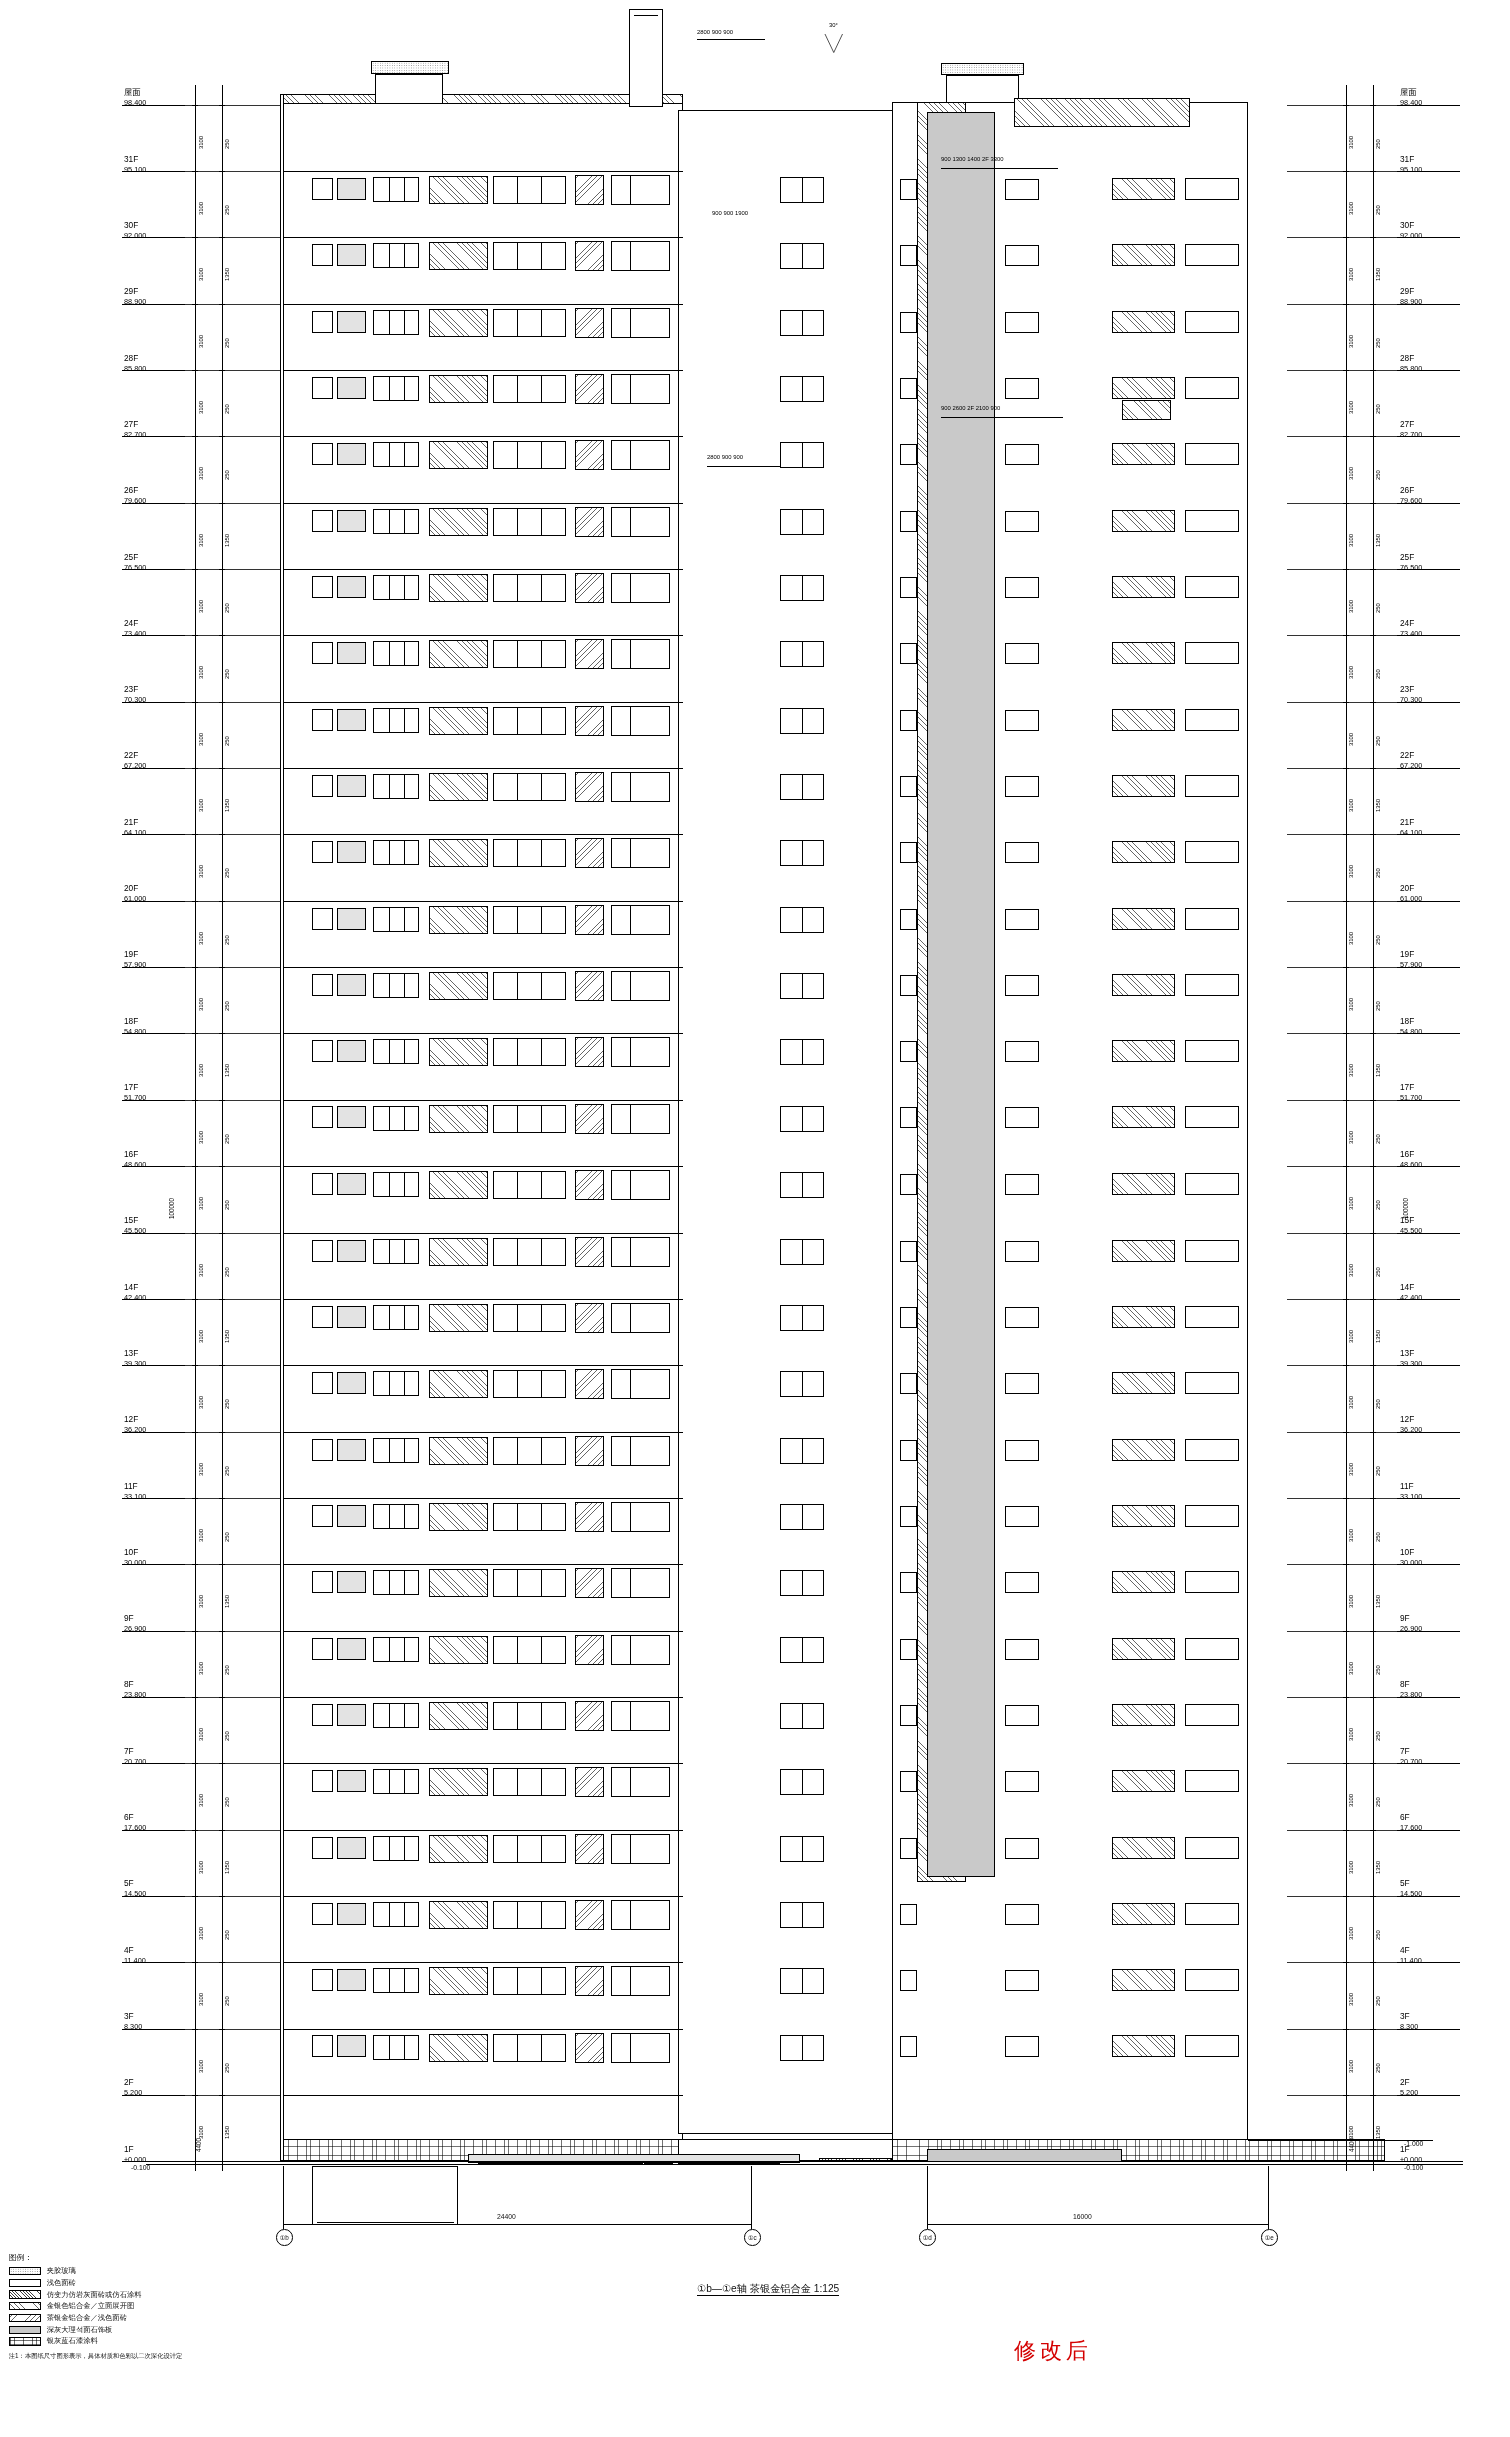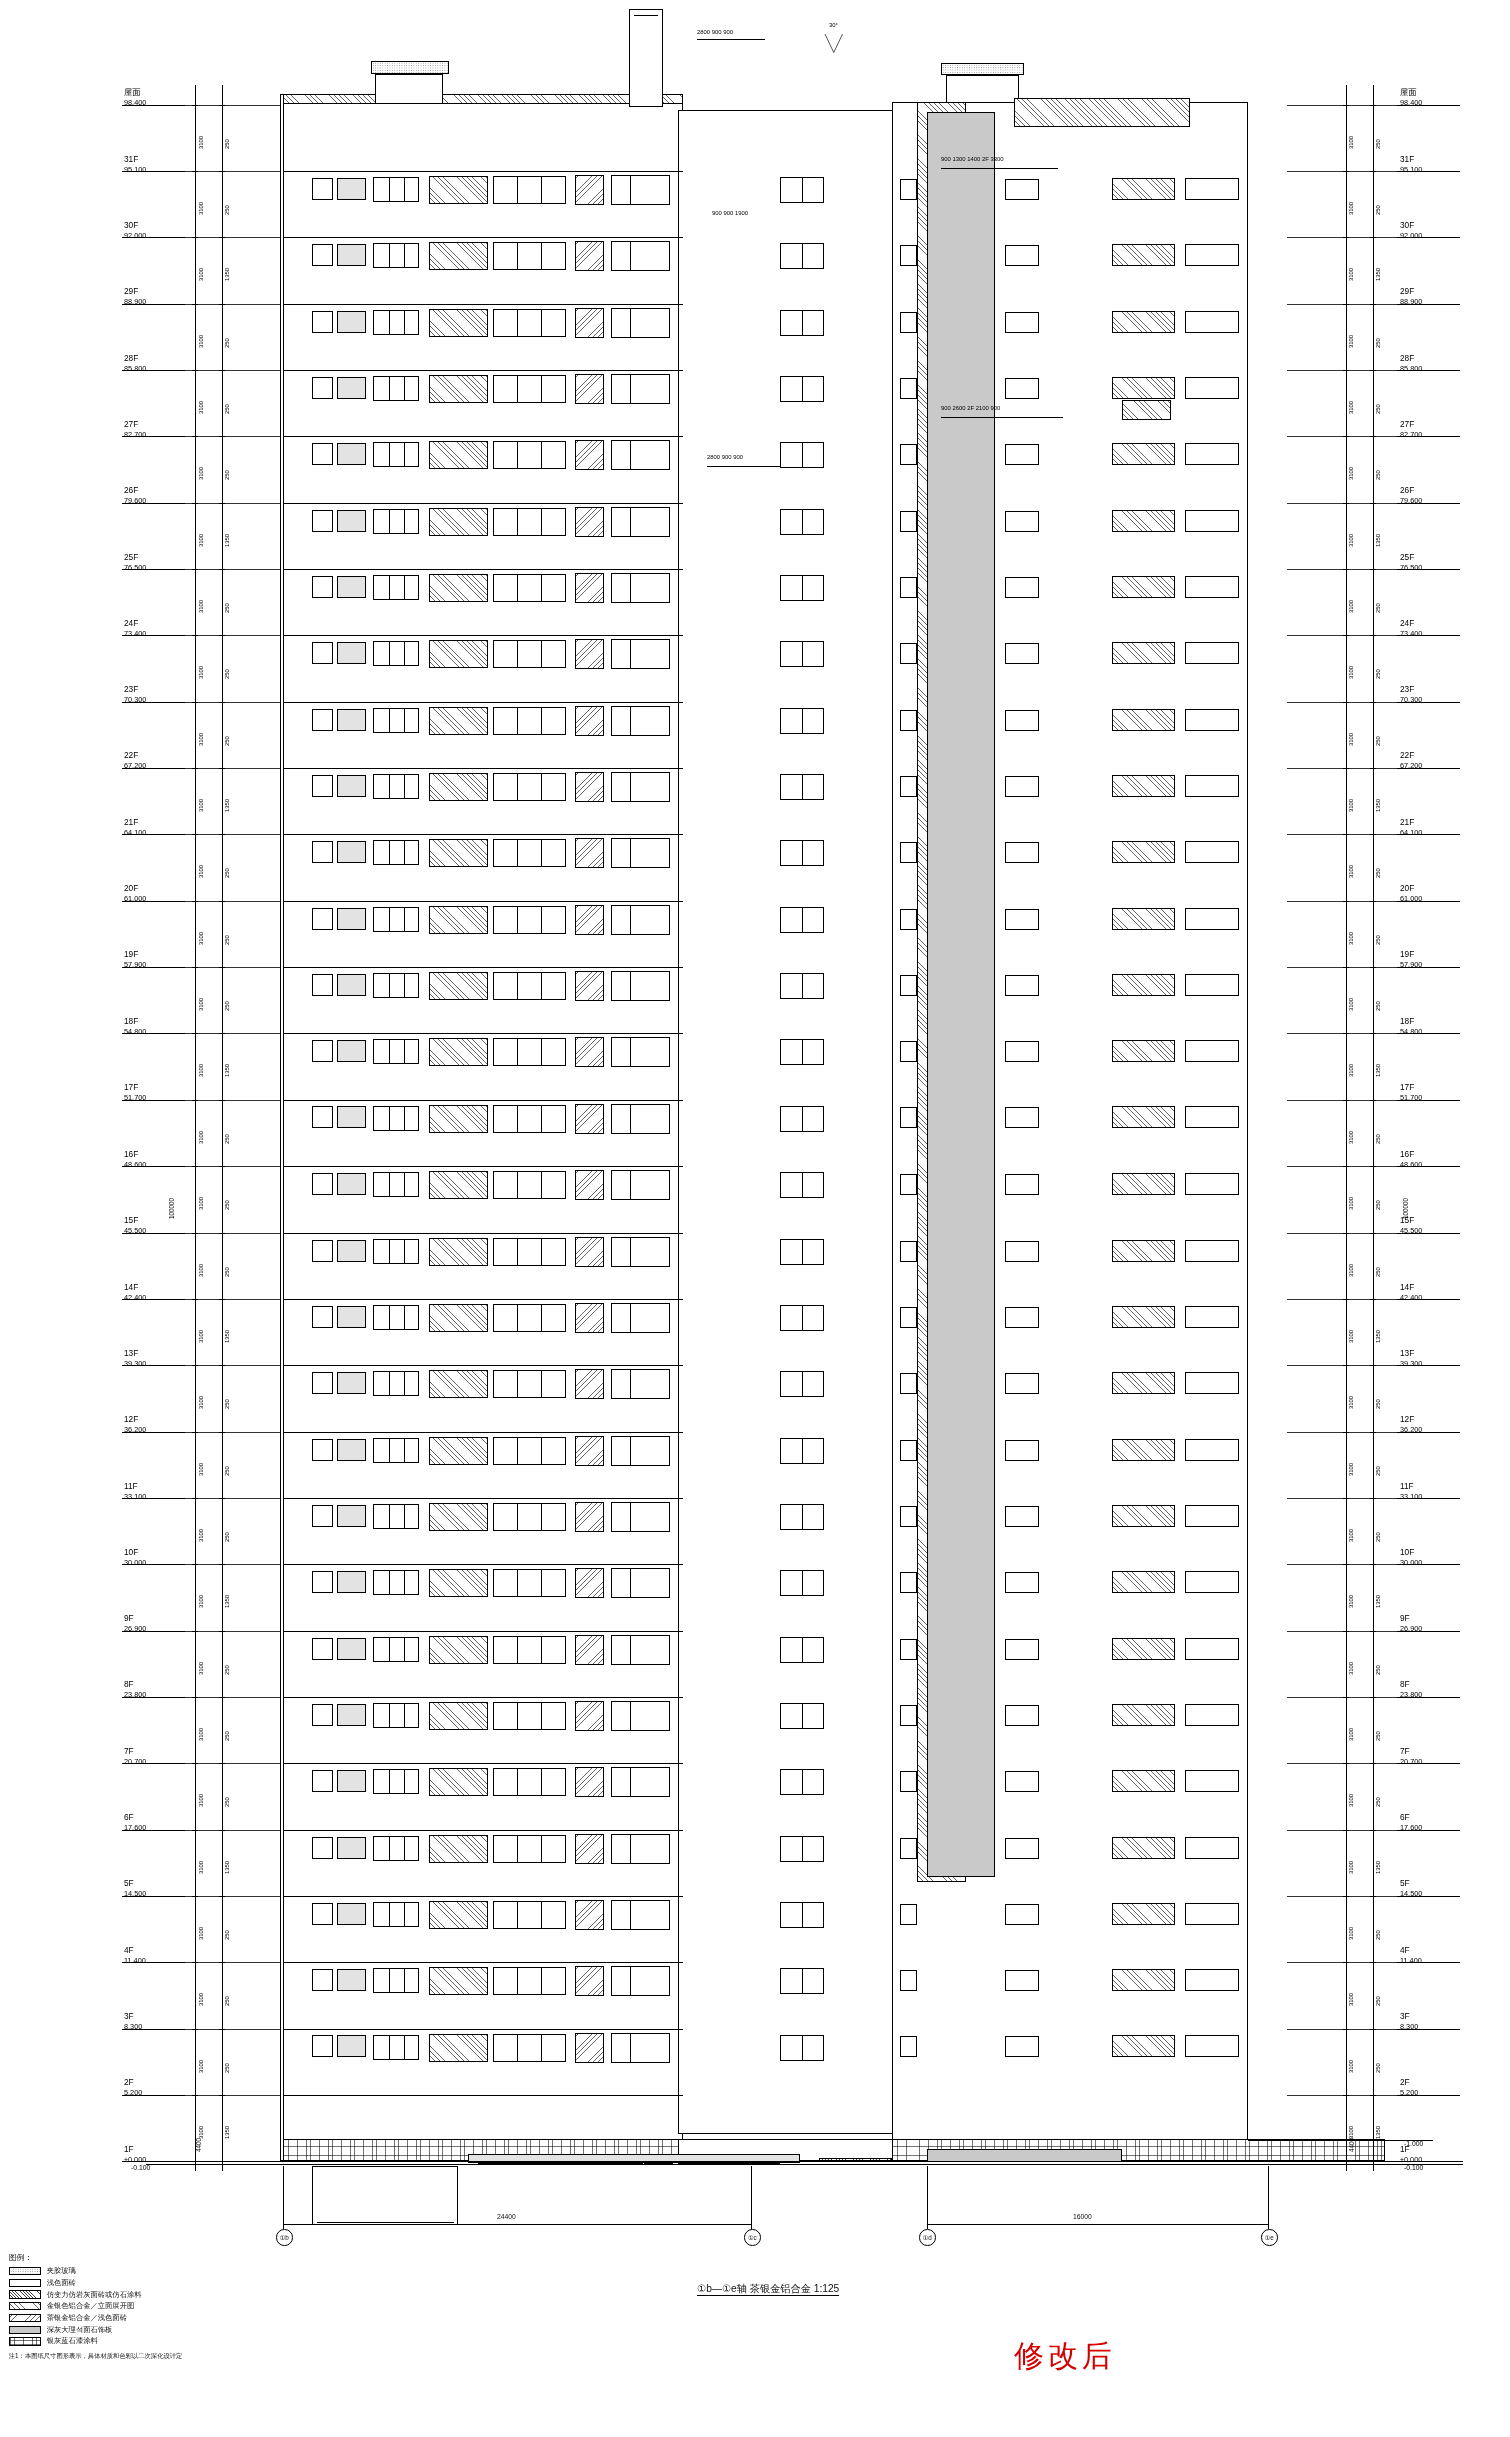--- a/index.html
+++ b/index.html
@@ -61,21 +61,21 @@
 
   
   #legend{position:absolute;left:8.8px;top:2252px;font-size:7.3px;}
   #legend .ltitle{font-size:7.8px;margin-bottom:2.9px;}
   #legend .row{display:flex;align-items:center;height:10.7px;margin-bottom:1px;}
   #legend .sw{width:32px;height:8.3px;border:0.5px solid #000;margin-right:5.9px;box-sizing:border-box;}
   #legend .note{margin-top:4.9px;font-size:6.3px;}
 
   #titleblock{position:absolute;left:697px;top:2282px;font-size:10.2px;white-space:nowrap;}
   #titleblock .ul{border-bottom:0.5px solid #000;padding-bottom:1px;}
-  #stamp{position:absolute;left:1014px;top:2336px;color:#d40000;font-size:30px;letter-spacing:3.9px;
+  #stamp{position:absolute;left:1014px;top:2336px;color:#d40000;font-size:22px;letter-spacing:3.9px;
          font-family:Liberation Sans, sans-serif;}
 
   .dimline{position:absolute;background:#000;height:0.5px;}
   .dimtxt{position:absolute;font-size:6.8px;white-space:nowrap;}
 </style>
 </head>
 <body>
 
 <div id="sheet">
 

